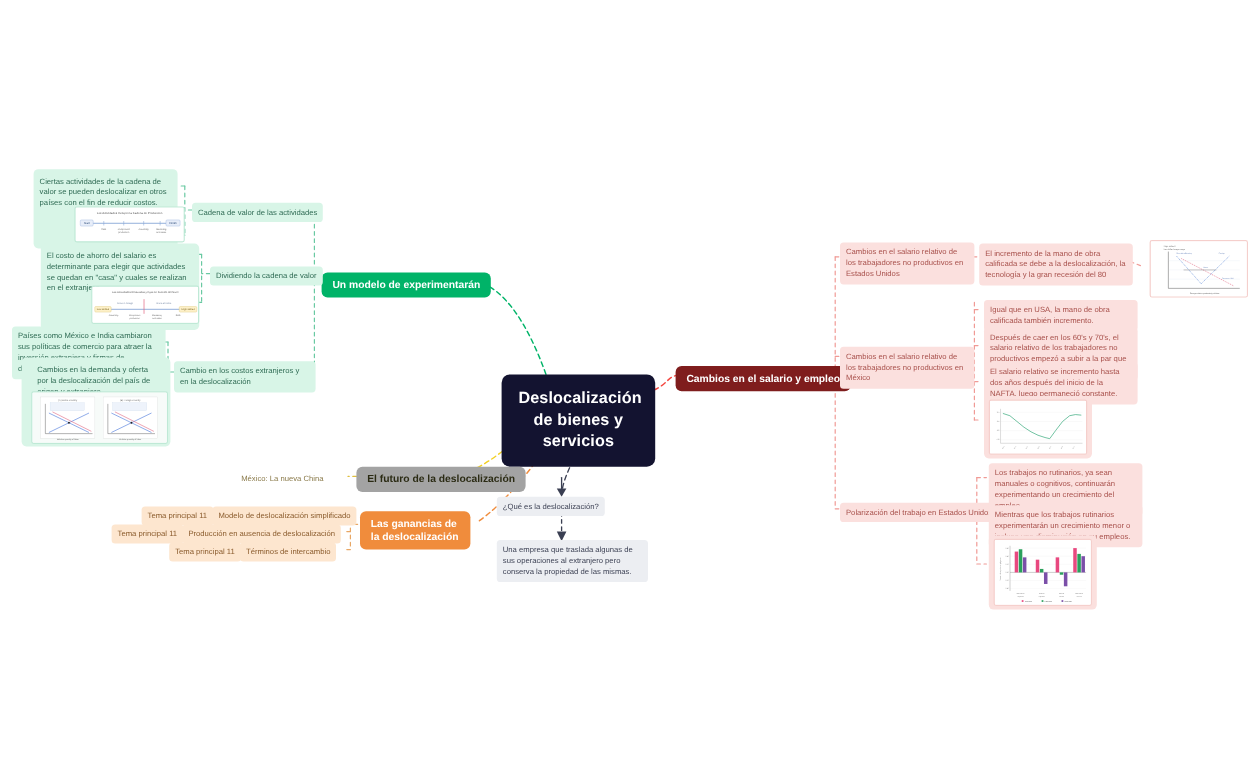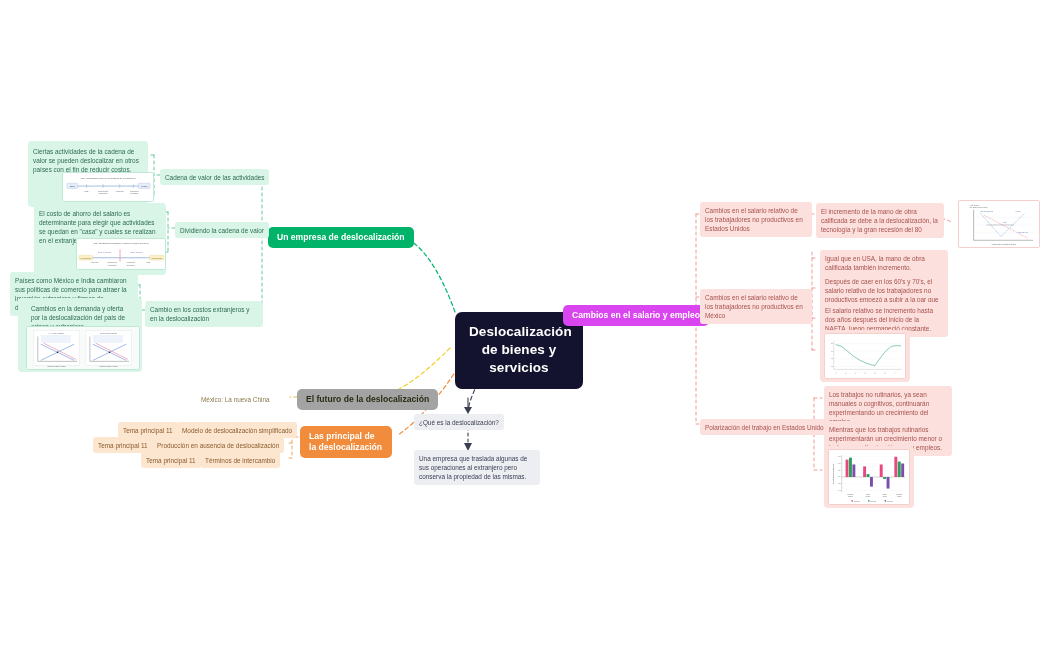--- a/index.html
+++ b/index.html
@@ -22,35 +22,34 @@
   .root {
     background: #131330;
     color: #ffffff;
     border-radius: 7px;
     font-size: 13.5px;
     font-weight: 600;
     line-height: 1.35;
     text-align: center;
     padding: 11px 14px;
     letter-spacing: .1px;
-    margin-left: 37px;
   }
 
   
   .pill {
     border-radius: 5px;
     color: #ffffff;
     font-size: 8.6px;
     font-weight: 700;
     line-height: 1.3;
     padding: 5px 9px;
     white-space: nowrap;
   }
   .pill.green  { background: #00b368; }
-  .pill.red    { background: #d946ef; }
+  .pill.red    { background: #7f1d1d; }
   .pill.yellow { background: #a3a3a3; color: #2b2b14; }
   .pill.orange { background: #f08c3c; color: #ffffff; white-space: normal; width: 92px; }
 
   
   .chip {
     font-size: 6.4px;
     line-height: 1.45;
     border-radius: 3px;
     padding: 3.5px 5px;
   }
@@ -158,21 +157,21 @@
       <path d="M814,432 L822,432" stroke="#f09a95" stroke-width="1" stroke-dasharray="3,3"></path>
       <path d="M814,470 L822,470" stroke="#f09a95" stroke-width="1" stroke-dasharray="3,3"></path>
     </g>
   </svg>
 
   <div class="node root" style="left:418px; top:312px; width:128px;">
     <span>Deslocalización de bienes y servicios</span>
   </div>
 
   <div class="node pill green" style="left:268px; top:227px;">
-    <span>Un empresa de deslocalización</span>
+    <span>Un modelo de experimentarán</span>
   </div>
 
   <div class="node chip green nw" style="left:160px; top:169px;">
     <span>Cadena de valor de las actividades</span>
   </div>
   <div class="node chip green nw" style="left:175px; top:222px;">
     <span>Dividiendo la cadena de valor</span>
   </div>
   <div class="node chip green w-b" style="left:145px; top:301px;">
     <span>Cambio en los costos extranjeros y en la deslocalización</span>
@@ -276,21 +275,21 @@
   </div>
 
   <div class="node pill yellow" style="left:297px; top:389px;">
     <span>El futuro de la deslocalización</span>
   </div>
   <div class="node chip plain nw" style="left:196px; top:391px;">
     <span>México: La nueva China</span>
   </div>
 
   <div class="node pill orange" style="left:300px; top:426px;">
-    <span>Las principal de la deslocalización</span>
+    <span>Las ganancias de la deslocalización</span>
   </div>
 
   <div class="node chip orange nw" style="left:177px; top:422px;">
     <span>Modelo de deslocalización simplificado</span>
   </div>
   <div class="node chip orange nw" style="left:152px; top:437px;">
     <span>Producción en ausencia de deslocalización</span>
   </div>
   <div class="node chip orange nw" style="left:200px; top:452px;">
     <span>Términos de intercambio</span>

